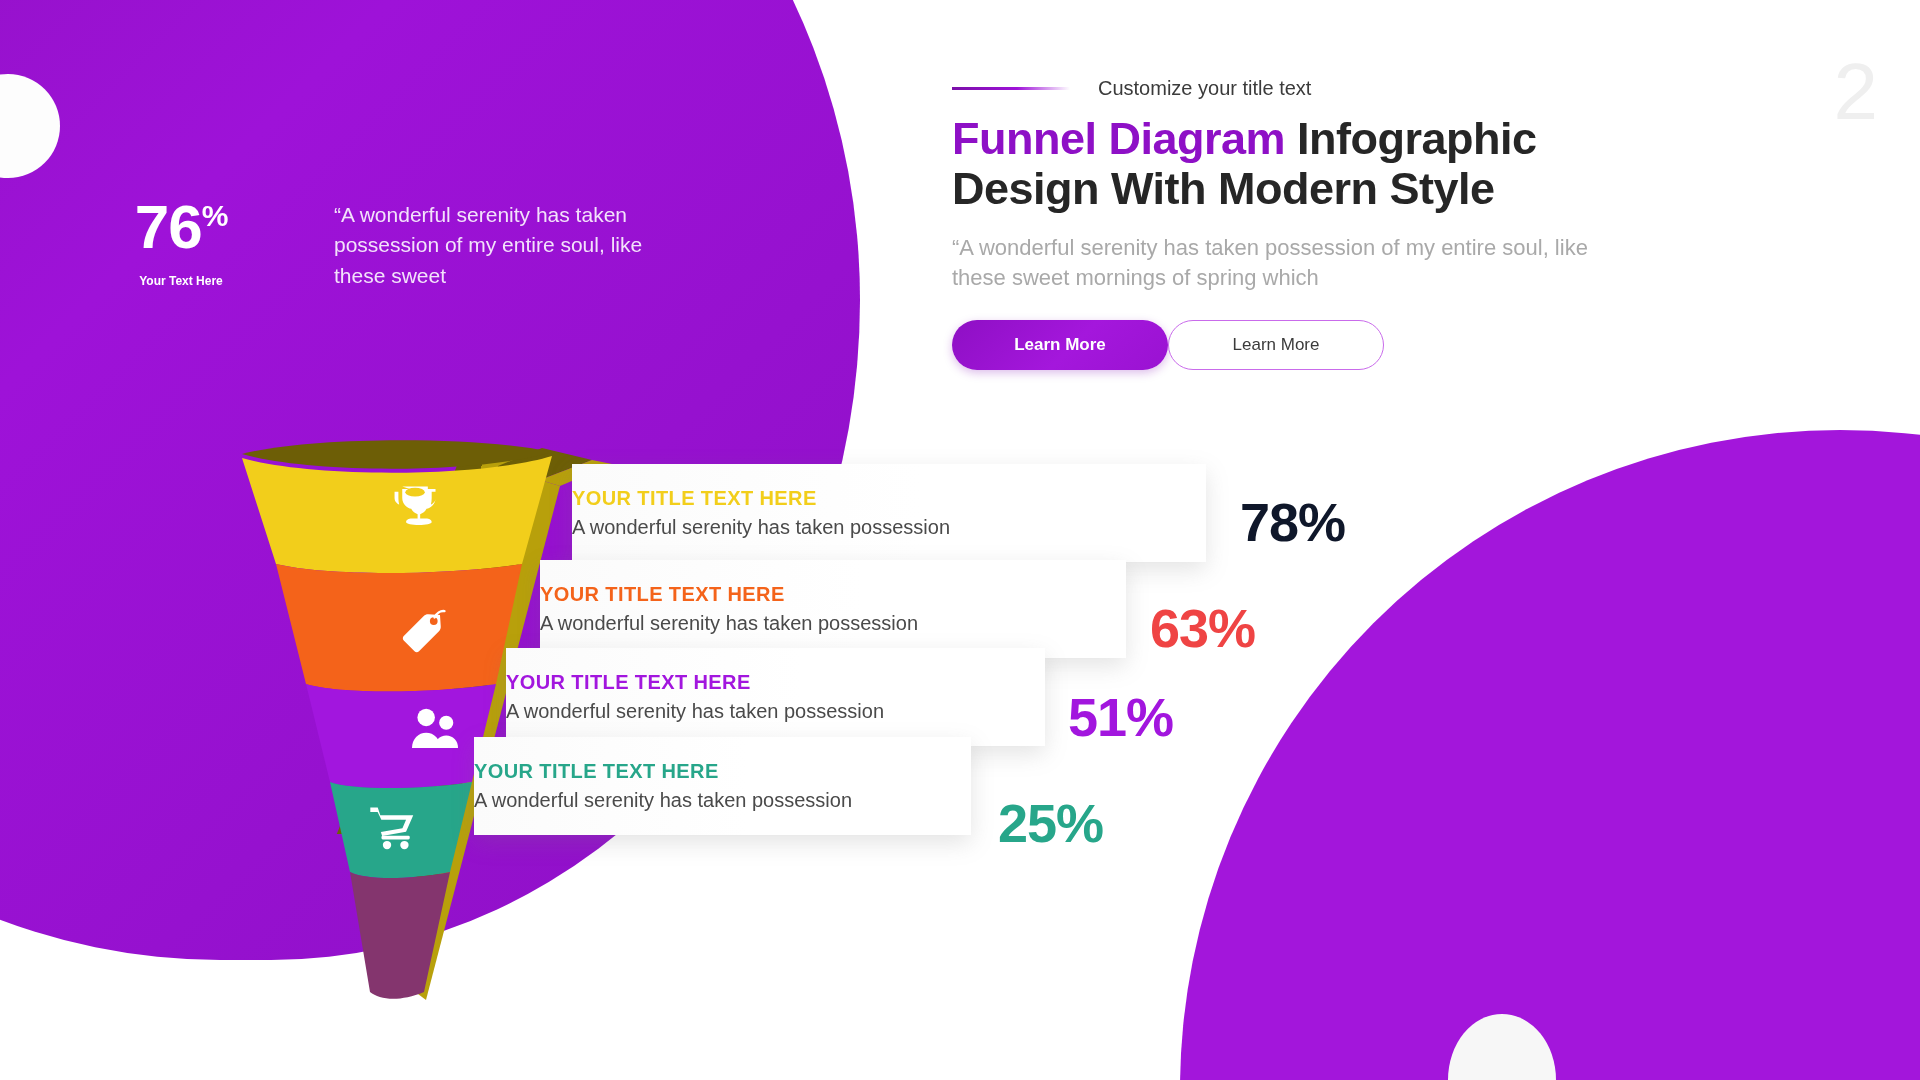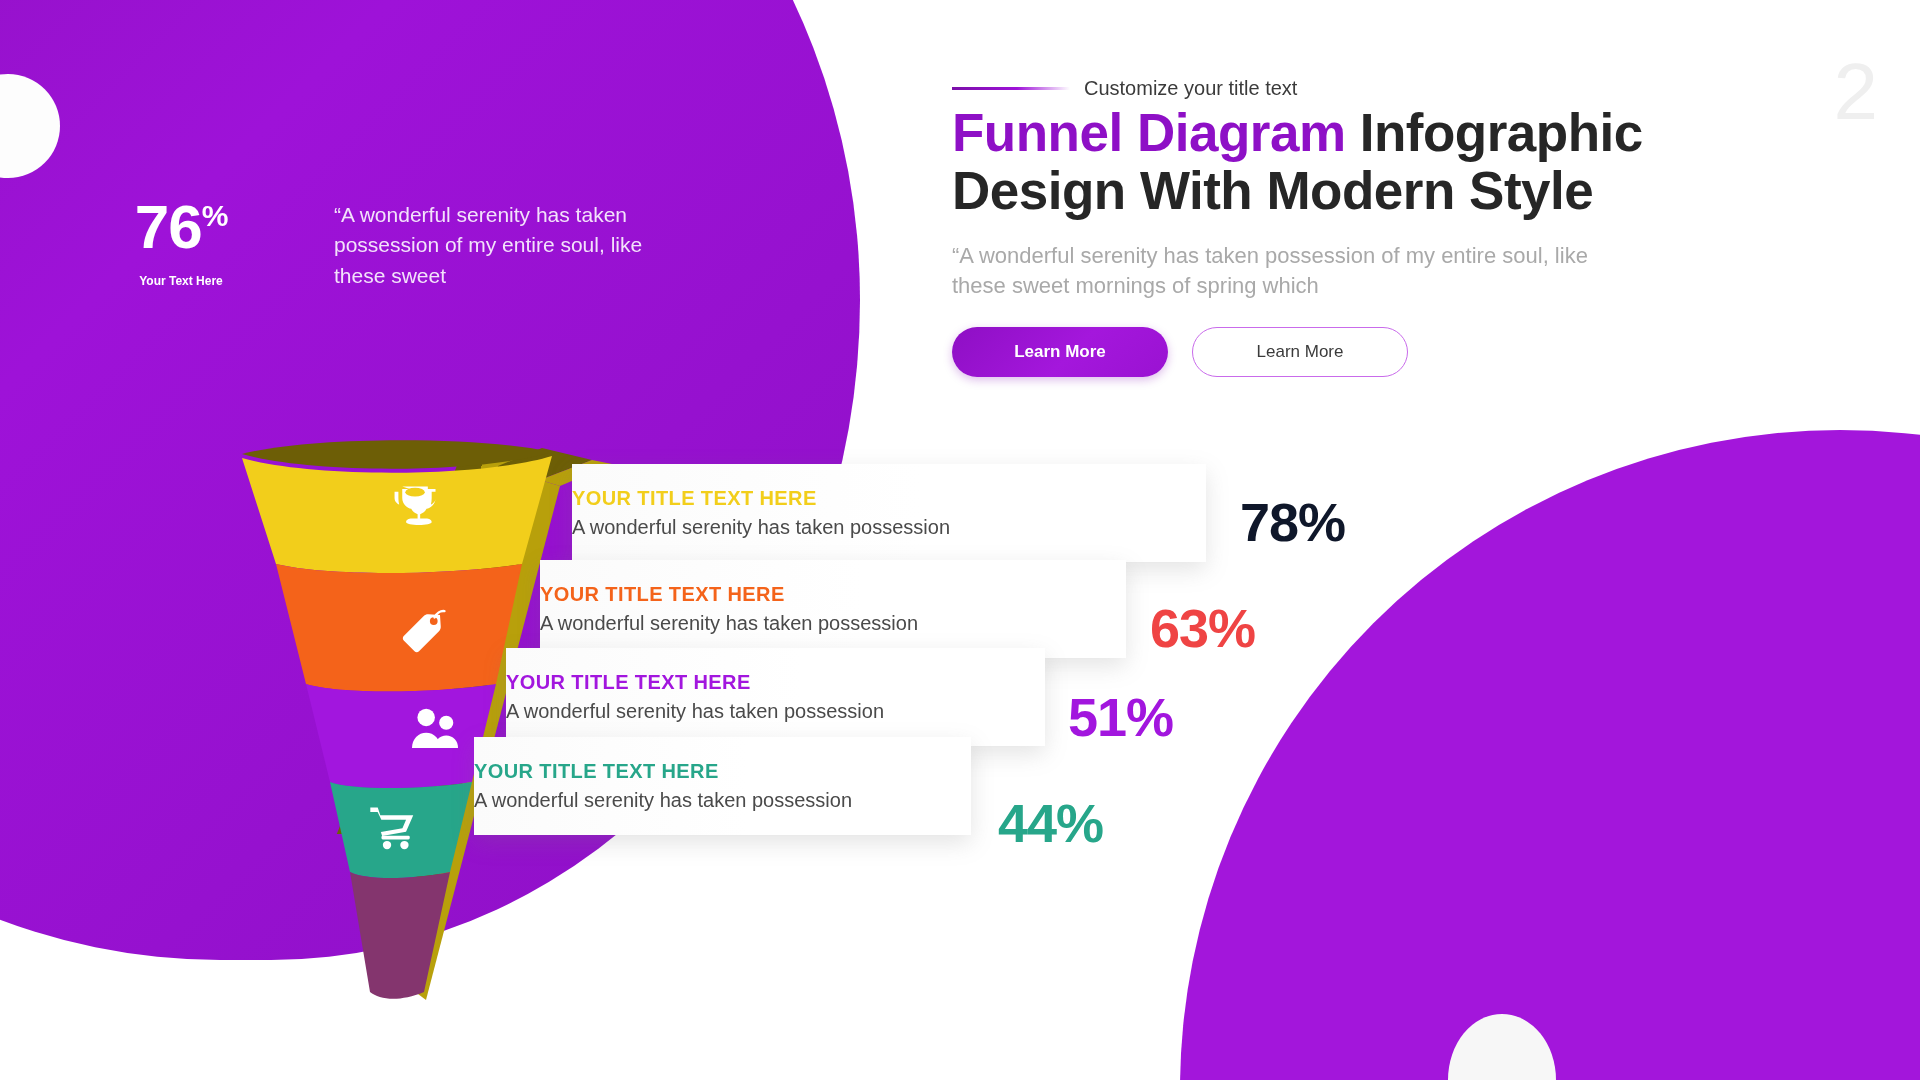--- a/index.html
+++ b/index.html
@@ -106,55 +106,54 @@
   
   .header {
     position: absolute;
     left: 952px;
     top: 76px;
     width: 740px;
   }
   .eyebrow-row {
     display: flex;
     align-items: center;
-    gap: 14px;
+    gap: 28px;
     height: 24px;
   }
   .eyebrow-line {
     width: 118px;
     height: 3px;
     background: linear-gradient(to right, #7A0FA8 0%, #9E12D8 55%, rgba(158,18,216,0) 100%);
   }
   .eyebrow-text {
     font-size: 20px;
     color: #3b3b3b;
   }
   .headline {
-    margin-top: 4px;
-    font-size: 53px;
+    margin-top: 14px;
+    font-size: 45px;
     font-weight: bold;
     line-height: 1.1;
     color: #262626;
     letter-spacing: -0.5px;
   }
   .headline .accent {
     color: #8E10C6;
   }
   .subtext {
     margin-top: 20px;
     font-size: 22px;
     line-height: 1.38;
     color: #a9a9a9;
     width: 660px;
   }
   .btn-row {
     margin-top: 26px;
     display: flex;
     align-items: center;
-    gap: 24px;
   }
   .btn {
     font-size: 17px;
     font-weight: bold;
     border-radius: 28px;
     height: 50px;
     display: flex;
     align-items: center;
     justify-content: center;
     box-sizing: border-box;
@@ -323,15 +322,15 @@
   <div class="card" style="left:506px; top:648px; width:539px;">
     <div class="card-title" style="color:#A216DE;">YOUR TITLE TEXT HERE</div>
     <div class="card-desc">A wonderful serenity has taken possession</div>
   </div>
   <div class="pct" style="left:1068px; top:690px; color:#A216DE;">51%</div>
 
   <div class="card" style="left:474px; top:737px; width:497px;">
     <div class="card-title" style="color:#27A68A;">YOUR TITLE TEXT HERE</div>
     <div class="card-desc">A wonderful serenity has taken possession</div>
   </div>
-  <div class="pct" style="left:998px; top:796px; color:#27A68A;">44%</div>
+  <div class="pct" style="left:998px; top:796px; color:#27A68A;">25%</div>
 
 </div>
 
 </body></html>

